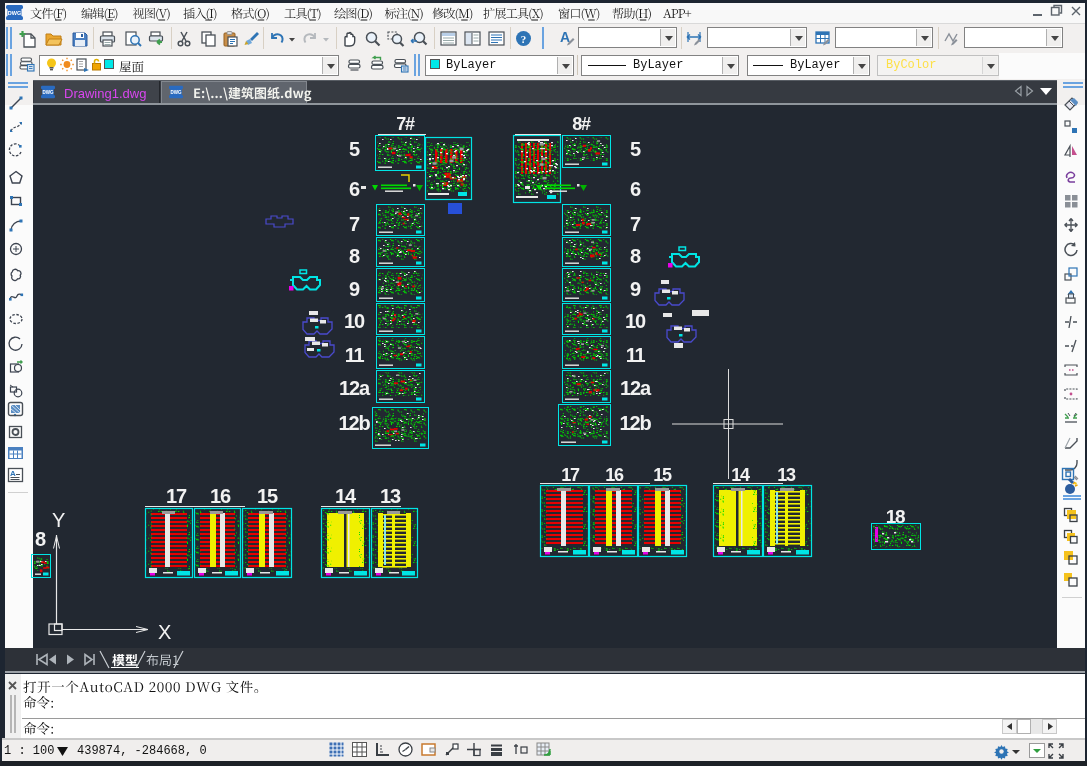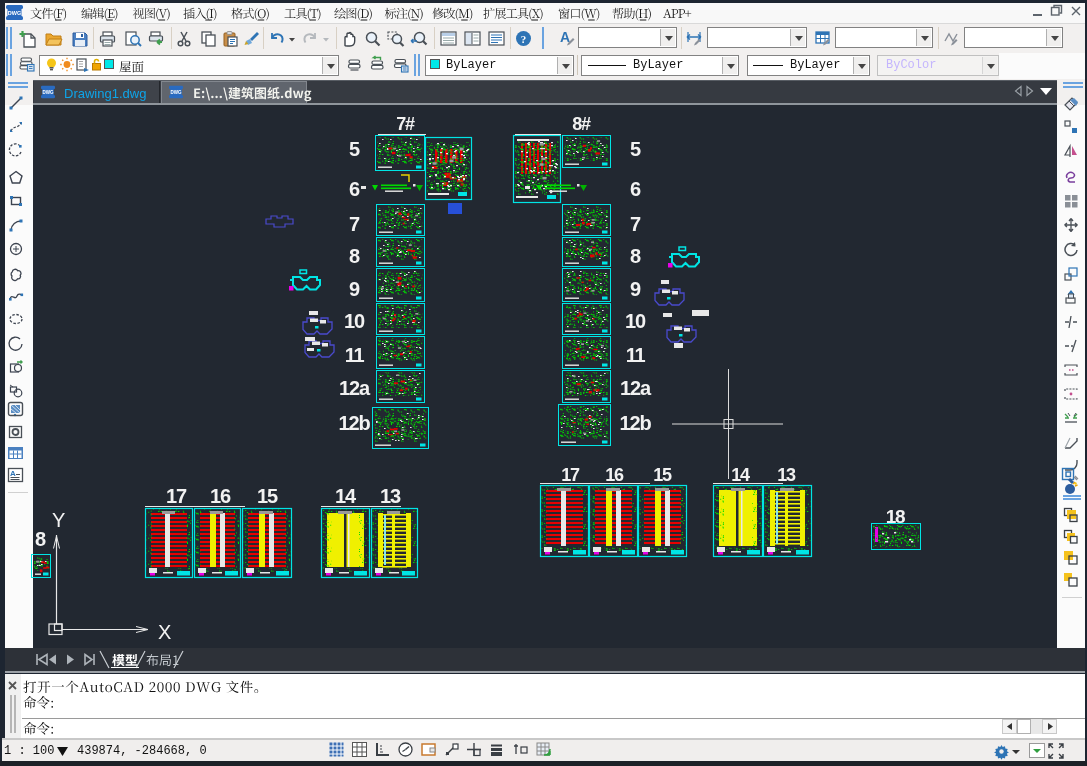--- a/index.html
+++ b/index.html
@@ -276,35 +276,35 @@
 <div class="abs" style="left:588px;top:64.5px;width:38px;height:1px;background:#111"></div>
 <div class="abs" style="left:633px;top:58px;font:12px 'Liberation Mono',monospace;color:#111">ByLayer</div>
 <div class="combo" style="left:747px;top:55px;width:123px;height:21px">
       <div class="btn"></div>
     </div>
 <div class="abs" style="left:753px;top:64.5px;width:30px;height:1px;background:#111"></div>
 <div class="abs" style="left:790px;top:58px;font:12px 'Liberation Mono',monospace;color:#111">ByLayer</div>
 <div class="combo" style="left:877px;top:55px;width:122px;height:21px;background:#f4f3f2;border-color:#c0c0c0">
       <div class="btn" style="border-color:#d5d5d5"></div>
     </div>
-<div class="abs" style="left:886px;top:58px;font:12px 'Liberation Mono',monospace;color:#c4b5fd">ByColor</div>
+<div class="abs" style="left:886px;top:58px;font:12px 'Liberation Mono',monospace;color:#fde047">ByColor</div>
 <div class="abs" style="left:999px;top:53px;width:86px;height:26px;background:#fbfbfb"></div>
 <div class="abs" style="left:5px;top:79px;width:1080px;height:26px;background:#f2f0ef"></div>
 <div class="abs" style="left:33px;top:80px;width:1024px;height:23px;background:#363a41;border-top:1px solid #585d64"></div>
 <div class="abs" style="left:33px;top:103px;width:1024px;height:2px;background:#8f959b"></div>
 <div class="abs" style="left:8px;top:82px;width:20px;height:2px;background:#6aa3e0"></div>
 <div class="abs" style="left:8px;top:86px;width:20px;height:2px;background:#6aa3e0"></div>
 <div class="abs" style="left:34px;top:81px;width:126px;height:22px;background:#3f434a;border-right:1px solid #23262b"></div>
 <svg class="abs" style="left:41px;top:85px" width="14" height="14" viewBox="0 0 17 17">
 <rect x="0" y="1" width="17" height="4" rx="1.5" fill="#2a6bc0"></rect>
       <rect x="0" y="12" width="17" height="4" rx="1.5" fill="#2a6bc0"></rect>
 <rect x="1.5" y="4" width="14" height="9" rx="1" fill="#2a6bc0"></rect>
 <text x="8.5" y="11" font-size="5.5" font-weight="bold" fill="#fff" text-anchor="middle" font-family="Liberation Sans">DWG</text>
     </svg>
-<div class="abs" style="left:64px;top:86px;font:13px 'Liberation Sans';color:#0ea5e9">Drawing1.dwg</div>
+<div class="abs" style="left:64px;top:86px;font:13px 'Liberation Sans';color:#d946ef">Drawing1.dwg</div>
 <div class="abs" style="left:161px;top:81px;width:146px;height:22px;background:#60656d;border:1px solid #82878e;border-bottom:none"></div>
 <svg class="abs" style="left:169px;top:85px" width="14" height="14" viewBox="0 0 17 17">
 <rect x="0" y="1" width="17" height="4" rx="1.5" fill="#2a6bc0"></rect>
       <rect x="0" y="12" width="17" height="4" rx="1.5" fill="#2a6bc0"></rect>
 <rect x="1.5" y="4" width="14" height="9" rx="1" fill="#2a6bc0"></rect>
 <text x="8.5" y="11" font-size="5.5" font-weight="bold" fill="#fff" text-anchor="middle" font-family="Liberation Sans">DWG</text>
     </svg>
 <svg class="abs" style="left:0;top:0" width="400" height="110">
       <path transform="translate(193,98)" d="M1.2 0.0V-9.6H7.1V-8.0H3.1V-5.8H6.5V-4.2H3.1V-1.6H7.2V0.0Z M10.1 -4.8Q9.6 -4.8 9.3 -5.1Q8.9 -5.5 8.9 -6.0Q8.9 -6.5 9.3 -6.9Q9.6 -7.2 10.1 -7.2Q10.6 -7.2 11.0 -6.9Q11.3 -6.5 11.3 -6.0Q11.3 -5.5 11.0 -5.1Q10.6 -4.8 10.1 -4.8ZM10.1 0.2Q9.6 0.2 9.3 -0.2Q8.9 -0.5 8.9 -1.1Q8.9 -1.6 9.3 -2.0Q9.6 -2.3 10.1 -2.3Q10.6 -2.3 11.0 -2.0Q11.3 -1.6 11.3 -1.1Q11.3 -0.5 11.0 -0.2Q10.6 0.2 10.1 0.2Z M15.8 2.4 12.6 -10.5H13.8L17.1 2.4Z M19.4 0.2Q18.9 0.2 18.5 -0.2Q18.2 -0.5 18.2 -1.1Q18.2 -1.6 18.5 -2.0Q18.9 -2.3 19.4 -2.3Q19.9 -2.3 20.2 -2.0Q20.6 -1.6 20.6 -1.1Q20.6 -0.5 20.2 -0.2Q19.9 0.2 19.4 0.2Z M23.6 0.2Q23.1 0.2 22.7 -0.2Q22.4 -0.5 22.4 -1.1Q22.4 -1.6 22.7 -2.0Q23.1 -2.3 23.6 -2.3Q24.1 -2.3 24.4 -2.0Q24.8 -1.6 24.8 -1.1Q24.8 -0.5 24.4 -0.2Q24.1 0.2 23.6 0.2Z M27.8 0.2Q27.3 0.2 27.0 -0.2Q26.6 -0.5 26.6 -1.1Q26.6 -1.6 27.0 -2.0Q27.3 -2.3 27.8 -2.3Q28.3 -2.3 28.7 -2.0Q29.0 -1.6 29.0 -1.1Q29.0 -0.5 28.7 -0.2Q28.3 0.2 27.8 0.2Z M33.5 2.4 30.3 -10.5H31.6L34.8 2.4Z M39.3 -8.3H47.3V-7.1H39.3ZM39.9 -4.7H46.7V-3.6H39.9ZM39.3 -2.9H47.1V-1.7H39.3ZM42.2 -11.0H43.7V-0.9H42.2ZM40.0 -10.1H46.6V-5.3H39.9V-6.5H45.2V-8.9H40.0ZM35.7 -10.3H38.6V-9.0H35.7ZM36.8 -6.6H38.6V-5.3H36.7ZM38.1 -6.6H38.4L38.6 -6.7L39.5 -6.5Q39.2 -3.5 38.5 -1.7Q37.7 0.2 36.4 1.2Q36.3 1.0 36.1 0.8Q35.9 0.6 35.7 0.4Q35.4 0.2 35.3 0.1Q36.5 -0.7 37.2 -2.3Q37.9 -3.9 38.1 -6.4ZM36.8 -4.5Q37.2 -3.2 37.8 -2.4Q38.4 -1.6 39.2 -1.2Q40.1 -0.8 41.1 -0.6Q42.1 -0.5 43.2 -0.5Q43.4 -0.5 43.9 -0.5Q44.3 -0.5 44.8 -0.5Q45.3 -0.5 45.9 -0.5Q46.4 -0.5 46.8 -0.5Q47.3 -0.5 47.6 -0.5Q47.5 -0.4 47.4 -0.1Q47.2 0.2 47.1 0.4Q47.1 0.7 47.0 0.9H46.3H43.2Q41.8 0.9 40.6 0.7Q39.4 0.5 38.5 -0.0Q37.6 -0.5 36.9 -1.5Q36.2 -2.5 35.7 -4.1ZM36.1 -4.7Q36.1 -4.8 36.0 -5.1Q35.9 -5.3 35.8 -5.5Q35.6 -5.7 35.5 -5.9Q35.7 -5.9 36.0 -6.2Q36.2 -6.4 36.4 -6.8Q36.6 -7.0 36.9 -7.5Q37.2 -8.0 37.5 -8.8Q37.8 -9.5 38.1 -10.2V-10.3L38.6 -10.5L39.6 -9.9Q39.0 -8.6 38.4 -7.5Q37.8 -6.3 37.2 -5.4V-5.4Q37.2 -5.4 37.0 -5.3Q36.9 -5.3 36.7 -5.2Q36.4 -5.0 36.3 -4.9Q36.1 -4.8 36.1 -4.7Z M48.7 -6.5H53.3V-5.1H48.7ZM54.4 -6.6H58.2V-5.3H54.4ZM54.9 -3.5 56.0 -4.3Q56.3 -4.0 56.7 -3.6Q57.0 -3.2 57.3 -2.8Q57.6 -2.4 57.8 -2.1L56.5 -1.2Q56.4 -1.5 56.1 -1.9Q55.8 -2.3 55.5 -2.8Q55.2 -3.2 54.9 -3.5ZM50.2 -6.0H51.7V-1.6H50.2ZM48.4 -2.0Q49.0 -2.1 49.8 -2.2Q50.6 -2.4 51.4 -2.6Q52.3 -2.8 53.2 -2.9L53.3 -1.6Q52.1 -1.3 50.9 -1.0Q49.7 -0.7 48.7 -0.5ZM53.8 -6.6H55.3V-3.7Q55.3 -3.0 55.2 -2.4Q55.1 -1.7 54.8 -1.1Q54.6 -0.4 54.1 0.1Q53.6 0.7 52.8 1.1Q52.7 1.0 52.5 0.8Q52.3 0.6 52.1 0.4Q51.9 0.1 51.7 0.0Q52.4 -0.3 52.8 -0.8Q53.2 -1.2 53.4 -1.7Q53.6 -2.2 53.7 -2.7Q53.8 -3.2 53.8 -3.7ZM57.4 -6.6H58.9V-0.9Q58.9 -0.7 58.9 -0.6Q58.9 -0.5 58.9 -0.4Q59.0 -0.4 59.1 -0.4Q59.1 -0.4 59.2 -0.4Q59.3 -0.4 59.3 -0.4Q59.3 -0.4 59.4 -0.4Q59.4 -0.4 59.5 -0.4Q59.5 -0.4 59.5 -0.5Q59.5 -0.5 59.6 -0.6Q59.6 -0.8 59.6 -1.0Q59.6 -1.2 59.6 -1.5Q59.8 -1.3 60.1 -1.2Q60.5 -1.0 60.8 -0.9Q60.7 -0.5 60.7 -0.2Q60.6 0.1 60.6 0.3Q60.5 0.5 60.4 0.6Q60.3 0.7 60.1 0.8Q60.0 0.9 59.8 0.9Q59.6 1.0 59.4 1.0Q59.2 1.0 59.0 1.0Q58.8 1.0 58.7 1.0Q58.4 1.0 58.2 0.9Q57.9 0.8 57.8 0.6Q57.6 0.4 57.5 0.1Q57.4 -0.1 57.4 -0.9ZM50.4 -9.8H54.4V-8.5H50.4ZM55.5 -9.8H60.4V-8.5H55.5ZM50.4 -11.2 51.9 -10.8Q51.6 -10.0 51.2 -9.2Q50.8 -8.5 50.4 -7.8Q50.0 -7.2 49.5 -6.7Q49.4 -6.8 49.1 -7.0Q48.9 -7.1 48.7 -7.3Q48.4 -7.4 48.2 -7.5Q48.9 -8.2 49.5 -9.2Q50.0 -10.1 50.4 -11.2ZM55.7 -11.1 57.2 -10.7Q56.8 -9.6 56.3 -8.5Q55.7 -7.4 55.1 -6.7Q55.0 -6.9 54.7 -7.0Q54.5 -7.2 54.2 -7.3Q54.0 -7.5 53.8 -7.6Q54.4 -8.2 54.9 -9.1Q55.4 -10.1 55.7 -11.1ZM51.1 -8.7 52.3 -9.3Q52.6 -8.8 52.9 -8.3Q53.2 -7.7 53.3 -7.4L51.9 -6.8Q51.8 -7.2 51.6 -7.7Q51.3 -8.3 51.1 -8.7ZM56.7 -8.8 58.0 -9.2Q58.3 -8.8 58.7 -8.3Q59.0 -7.7 59.2 -7.3L57.8 -6.8Q57.7 -7.2 57.3 -7.7Q57.0 -8.3 56.7 -8.8Z M61.9 -10.5H73.0V1.2H71.5V-9.1H63.4V1.2H61.9ZM62.8 -0.7H72.3V0.7H62.8ZM65.6 -3.5 66.2 -4.4Q66.8 -4.3 67.4 -4.1Q68.0 -3.9 68.5 -3.7Q69.1 -3.6 69.5 -3.4L68.8 -2.4Q68.5 -2.6 67.9 -2.8Q67.4 -3.0 66.8 -3.2Q66.2 -3.4 65.6 -3.5ZM66.2 -9.2 67.5 -8.8Q67.1 -8.2 66.6 -7.6Q66.1 -7.1 65.6 -6.6Q65.0 -6.1 64.5 -5.8Q64.4 -5.9 64.2 -6.1Q64.0 -6.2 63.8 -6.4Q63.6 -6.6 63.4 -6.7Q64.2 -7.1 65.0 -7.8Q65.8 -8.5 66.2 -9.2ZM69.7 -8.2H69.9L70.2 -8.2L71.0 -7.7Q70.5 -6.9 69.7 -6.2Q68.9 -5.6 68.0 -5.0Q67.0 -4.5 66.0 -4.1Q65.0 -3.7 63.9 -3.5Q63.9 -3.7 63.8 -3.9Q63.6 -4.1 63.5 -4.4Q63.4 -4.6 63.2 -4.7Q64.2 -4.9 65.2 -5.2Q66.2 -5.6 67.1 -6.0Q67.9 -6.4 68.6 -6.9Q69.3 -7.4 69.7 -8.0ZM66.0 -7.3Q66.6 -6.7 67.5 -6.2Q68.4 -5.7 69.4 -5.4Q70.5 -5.0 71.6 -4.8Q71.4 -4.6 71.2 -4.3Q70.9 -3.9 70.8 -3.7Q69.6 -3.9 68.5 -4.3Q67.4 -4.8 66.5 -5.4Q65.5 -6.0 64.9 -6.7ZM66.3 -8.2H70.1V-7.0H65.5ZM64.4 -1.8 65.1 -2.8Q65.8 -2.8 66.5 -2.6Q67.2 -2.5 67.9 -2.4Q68.6 -2.2 69.3 -2.0Q69.9 -1.9 70.4 -1.7L69.7 -0.6Q69.1 -0.8 68.2 -1.1Q67.3 -1.3 66.3 -1.5Q65.3 -1.7 64.4 -1.8Z M74.9 -2.2Q74.9 -2.3 74.8 -2.6Q74.7 -2.8 74.6 -3.1Q74.5 -3.3 74.4 -3.5Q74.7 -3.6 74.9 -3.8Q75.2 -4.0 75.5 -4.4Q75.7 -4.5 76.0 -4.9Q76.3 -5.3 76.7 -5.9Q77.1 -6.4 77.5 -7.1Q77.9 -7.7 78.2 -8.4L79.4 -7.6Q78.7 -6.3 77.7 -5.1Q76.8 -3.9 75.9 -2.9V-2.9Q75.9 -2.9 75.7 -2.8Q75.6 -2.8 75.4 -2.6Q75.2 -2.5 75.1 -2.4Q74.9 -2.3 74.9 -2.2ZM74.9 -2.2 74.8 -3.4 75.5 -3.9 79.3 -4.5Q79.2 -4.2 79.2 -3.8Q79.2 -3.5 79.2 -3.2Q78.0 -3.0 77.2 -2.8Q76.4 -2.6 75.9 -2.5Q75.5 -2.4 75.2 -2.3Q75.0 -2.3 74.9 -2.2ZM74.8 -5.4Q74.8 -5.5 74.7 -5.8Q74.6 -6.0 74.5 -6.3Q74.4 -6.6 74.3 -6.8Q74.5 -6.8 74.7 -7.0Q74.9 -7.2 75.1 -7.6Q75.2 -7.7 75.4 -8.1Q75.6 -8.4 75.9 -8.9Q76.1 -9.4 76.4 -10.0Q76.6 -10.6 76.8 -11.1L78.2 -10.5Q77.9 -9.7 77.5 -8.9Q77.0 -8.1 76.6 -7.4Q76.1 -6.7 75.6 -6.2V-6.1Q75.6 -6.1 75.5 -6.0Q75.4 -6.0 75.2 -5.8Q75.0 -5.7 74.9 -5.6Q74.8 -5.5 74.8 -5.4ZM74.8 -5.4 74.8 -6.4 75.4 -6.9 77.6 -7.0Q77.5 -6.7 77.5 -6.4Q77.4 -6.0 77.4 -5.8Q76.7 -5.7 76.2 -5.7Q75.8 -5.6 75.5 -5.6Q75.2 -5.5 75.0 -5.5Q74.9 -5.4 74.8 -5.4ZM74.4 -0.9Q75.0 -1.0 75.8 -1.2Q76.5 -1.3 77.4 -1.5Q78.2 -1.7 79.1 -1.8L79.2 -0.5Q78.0 -0.2 76.9 0.1Q75.7 0.4 74.7 0.6ZM82.7 -9.4H84.3Q84.2 -8.0 84.3 -6.7Q84.3 -5.4 84.4 -4.3Q84.4 -3.1 84.5 -2.3Q84.7 -1.5 84.8 -1.0Q85.0 -0.5 85.2 -0.5Q85.3 -0.5 85.4 -1.0Q85.4 -1.5 85.5 -2.5Q85.7 -2.2 86.0 -2.0Q86.4 -1.8 86.7 -1.7Q86.6 -0.6 86.4 -0.0Q86.2 0.6 85.9 0.8Q85.5 1.0 85.0 1.0Q84.4 1.0 84.0 0.5Q83.6 -0.1 83.3 -1.1Q83.1 -2.1 83.0 -3.4Q82.8 -4.7 82.8 -6.3Q82.7 -7.8 82.7 -9.4ZM80.6 -6.1H86.4V-4.7H80.6ZM85.2 -10.9 86.3 -9.7Q85.4 -9.4 84.3 -9.2Q83.3 -9.0 82.2 -8.8Q81.1 -8.6 80.1 -8.5Q80.0 -8.8 79.9 -9.2Q79.7 -9.5 79.6 -9.8Q80.6 -9.9 81.6 -10.1Q82.6 -10.3 83.6 -10.5Q84.5 -10.7 85.2 -10.9ZM79.7 1.2 79.6 -0.1 80.1 -0.6 82.9 -1.4Q83.0 -1.1 83.0 -0.7Q83.1 -0.3 83.1 -0.1Q82.1 0.3 81.5 0.5Q80.9 0.7 80.6 0.8Q80.2 1.0 80.0 1.1Q79.8 1.2 79.7 1.2ZM79.7 1.2Q79.7 1.1 79.6 0.9Q79.5 0.6 79.3 0.4Q79.2 0.2 79.1 0.1Q79.3 -0.1 79.4 -0.3Q79.6 -0.6 79.6 -1.1V-9.8H81.1V-0.2Q81.1 -0.2 80.9 -0.0Q80.7 0.1 80.4 0.4Q80.2 0.6 79.9 0.8Q79.7 1.1 79.7 1.2Z M89.1 0.2Q88.6 0.2 88.2 -0.2Q87.9 -0.5 87.9 -1.1Q87.9 -1.6 88.2 -2.0Q88.6 -2.3 89.1 -2.3Q89.6 -2.3 89.9 -2.0Q90.3 -1.6 90.3 -1.1Q90.3 -0.5 89.9 -0.2Q89.6 0.2 89.1 0.2Z M94.8 0.2Q93.9 0.2 93.2 -0.3Q92.5 -0.7 92.2 -1.6Q91.8 -2.4 91.8 -3.6Q91.8 -4.8 92.2 -5.7Q92.7 -6.5 93.4 -7.0Q94.1 -7.5 94.8 -7.5Q95.5 -7.5 95.9 -7.2Q96.3 -7.0 96.7 -6.7L96.6 -7.8V-10.4H98.5V0.0H97.0L96.8 -0.8H96.8Q96.4 -0.4 95.9 -0.1Q95.3 0.2 94.8 0.2ZM95.3 -1.4Q95.7 -1.4 96.0 -1.6Q96.3 -1.7 96.6 -2.1V-5.3Q96.3 -5.6 96.0 -5.8Q95.6 -5.9 95.3 -5.9Q94.9 -5.9 94.5 -5.6Q94.2 -5.4 94.0 -4.9Q93.8 -4.4 93.8 -3.7Q93.8 -2.9 93.9 -2.4Q94.1 -1.9 94.4 -1.6Q94.8 -1.4 95.3 -1.4Z M101.8 0.0 99.9 -7.3H101.8L102.6 -3.7Q102.7 -3.1 102.8 -2.6Q102.9 -2.1 103.0 -1.6H103.0Q103.1 -2.1 103.2 -2.6Q103.3 -3.2 103.5 -3.7L104.4 -7.3H106.1L107.0 -3.7Q107.1 -3.1 107.2 -2.6Q107.3 -2.1 107.4 -1.6H107.5Q107.6 -2.1 107.7 -2.6Q107.8 -3.1 107.9 -3.7L108.6 -7.3H110.4L108.6 0.0H106.4L105.6 -3.2Q105.5 -3.7 105.4 -4.2Q105.3 -4.7 105.2 -5.3H105.1Q105.0 -4.7 104.9 -4.2Q104.8 -3.7 104.7 -3.2L104.0 0.0Z M114.4 3.2Q113.5 3.2 112.8 3.0Q112.1 2.8 111.7 2.3Q111.3 1.9 111.3 1.3Q111.3 0.8 111.6 0.4Q111.9 0.1 112.4 -0.2V-0.3Q112.1 -0.5 111.9 -0.8Q111.7 -1.1 111.7 -1.5Q111.7 -1.9 111.9 -2.3Q112.2 -2.6 112.5 -2.9V-2.9Q112.1 -3.2 111.8 -3.7Q111.5 -4.2 111.5 -4.8Q111.5 -5.7 112.0 -6.3Q112.4 -6.9 113.0 -7.2Q113.7 -7.5 114.5 -7.5Q114.8 -7.5 115.1 -7.4Q115.4 -7.4 115.6 -7.3H118.2V-5.9H117.0Q117.1 -5.7 117.2 -5.4Q117.3 -5.1 117.3 -4.8Q117.3 -4.0 116.9 -3.4Q116.5 -2.9 115.9 -2.6Q115.3 -2.3 114.5 -2.3Q114.3 -2.3 114.0 -2.3Q113.8 -2.4 113.5 -2.5Q113.4 -2.3 113.3 -2.2Q113.2 -2.1 113.2 -1.8Q113.2 -1.6 113.5 -1.4Q113.7 -1.2 114.4 -1.2H115.6Q116.9 -1.2 117.6 -0.8Q118.3 -0.4 118.3 0.6Q118.3 1.3 117.8 1.9Q117.4 2.5 116.5 2.8Q115.6 3.2 114.4 3.2ZM114.5 -3.5Q114.8 -3.5 115.1 -3.6Q115.3 -3.8 115.5 -4.1Q115.6 -4.4 115.6 -4.8Q115.6 -5.3 115.5 -5.6Q115.3 -5.8 115.1 -6.0Q114.8 -6.2 114.5 -6.2Q114.2 -6.2 113.9 -6.0Q113.6 -5.8 113.5 -5.6Q113.3 -5.3 113.3 -4.8Q113.3 -4.4 113.5 -4.1Q113.6 -3.8 113.9 -3.6Q114.2 -3.5 114.5 -3.5ZM114.6 1.9Q115.2 1.9 115.6 1.8Q116.0 1.6 116.3 1.4Q116.5 1.2 116.5 0.9Q116.5 0.5 116.2 0.4Q115.9 0.2 115.3 0.2H114.4Q114.1 0.2 113.8 0.2Q113.6 0.2 113.4 0.1Q113.1 0.3 113.0 0.6Q112.9 0.8 112.9 1.0Q112.9 1.4 113.4 1.7Q113.9 1.9 114.6 1.9Z" fill="#f2f3ee"></path>
     </svg>

